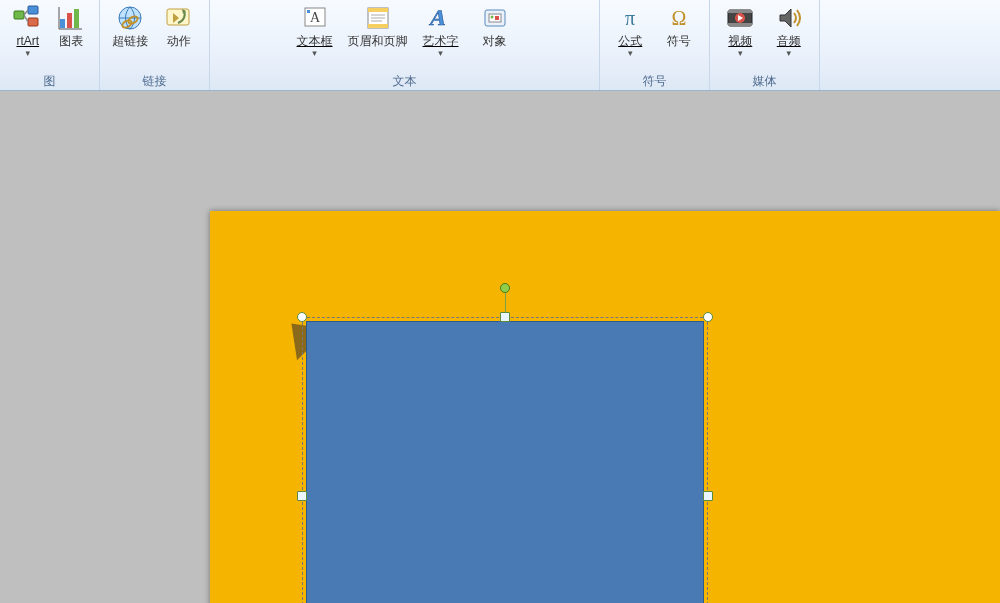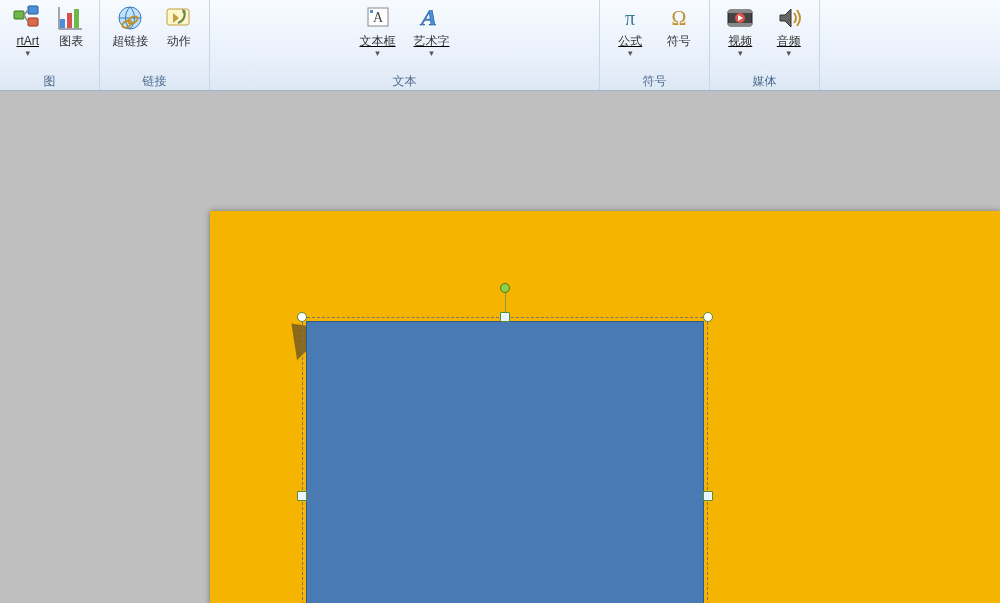--- a/index.html
+++ b/index.html
@@ -203,30 +203,54 @@
               <rect x="4" y="3" width="20" height="18" fill="#fff" stroke="#888"></rect>
               <text x="14" y="17" text-anchor="middle" font-size="14" font-family="serif" fill="#444">A</text>
               <rect x="6" y="5" width="3" height="3" fill="#4a90d9"></rect>
             </svg>
         </div>
         <div class="dd">
             <span class="label">文本框</span>
           </div>
         <div class="dda">▾</div>
       </div>
+      <div class="rbtn" style="width:72px">
+        <div class="icon-slot">
+          <svg width="28" height="26">
+              <rect x="4" y="3" width="20" height="20" fill="#fff" stroke="#888"></rect>
+              <rect x="4" y="3" width="20" height="4" fill="#f5d060"></rect>
+              <rect x="4" y="19" width="20" height="4" fill="#f5d060"></rect>
+              <line x1="7" y1="10" x2="21" y2="10" stroke="#aaa"></line>
+              <line x1="7" y1="13" x2="21" y2="13" stroke="#aaa"></line>
+              <line x1="7" y1="16" x2="18" y2="16" stroke="#aaa"></line>
+            </svg>
+        </div>
+        <span class="label">页眉和页脚</span>
+      </div>
       <div class="rbtn">
         <div class="icon-slot">
           <svg width="30" height="26">
               <text x="15" y="20" text-anchor="middle" font-size="22" font-family="serif" font-weight="bold" fill="#4a90d9" stroke="#1a4a8a" stroke-width="0.5" transform="skewX(-12)">A</text>
             </svg>
         </div>
         <div class="dd">
             <span class="label">艺术字</span>
           </div>
         <div class="dda">▾</div>
+      </div>
+      <div class="rbtn">
+        <div class="icon-slot">
+          <svg width="28" height="26">
+              <rect x="4" y="5" width="20" height="16" rx="2" fill="#eaf1fb" stroke="#5a8aba"></rect>
+              <rect x="8" y="9" width="12" height="8" fill="#fff" stroke="#888"></rect>
+              <circle cx="11" cy="12" r="1.5" fill="#6fb84a"></circle>
+              <rect x="14" y="11" width="4" height="4" fill="#d9534a"></rect>
+            </svg>
+        </div>
+        <span class="label">对象</span>
       </div>
     </div>
     <div class="group-label">文本</div>
   </div>
 
   <div class="ribbon-group" style="width:110px">
     <div class="buttons">
       <div class="rbtn">
         <div class="icon-slot">
           <svg width="28" height="26">

